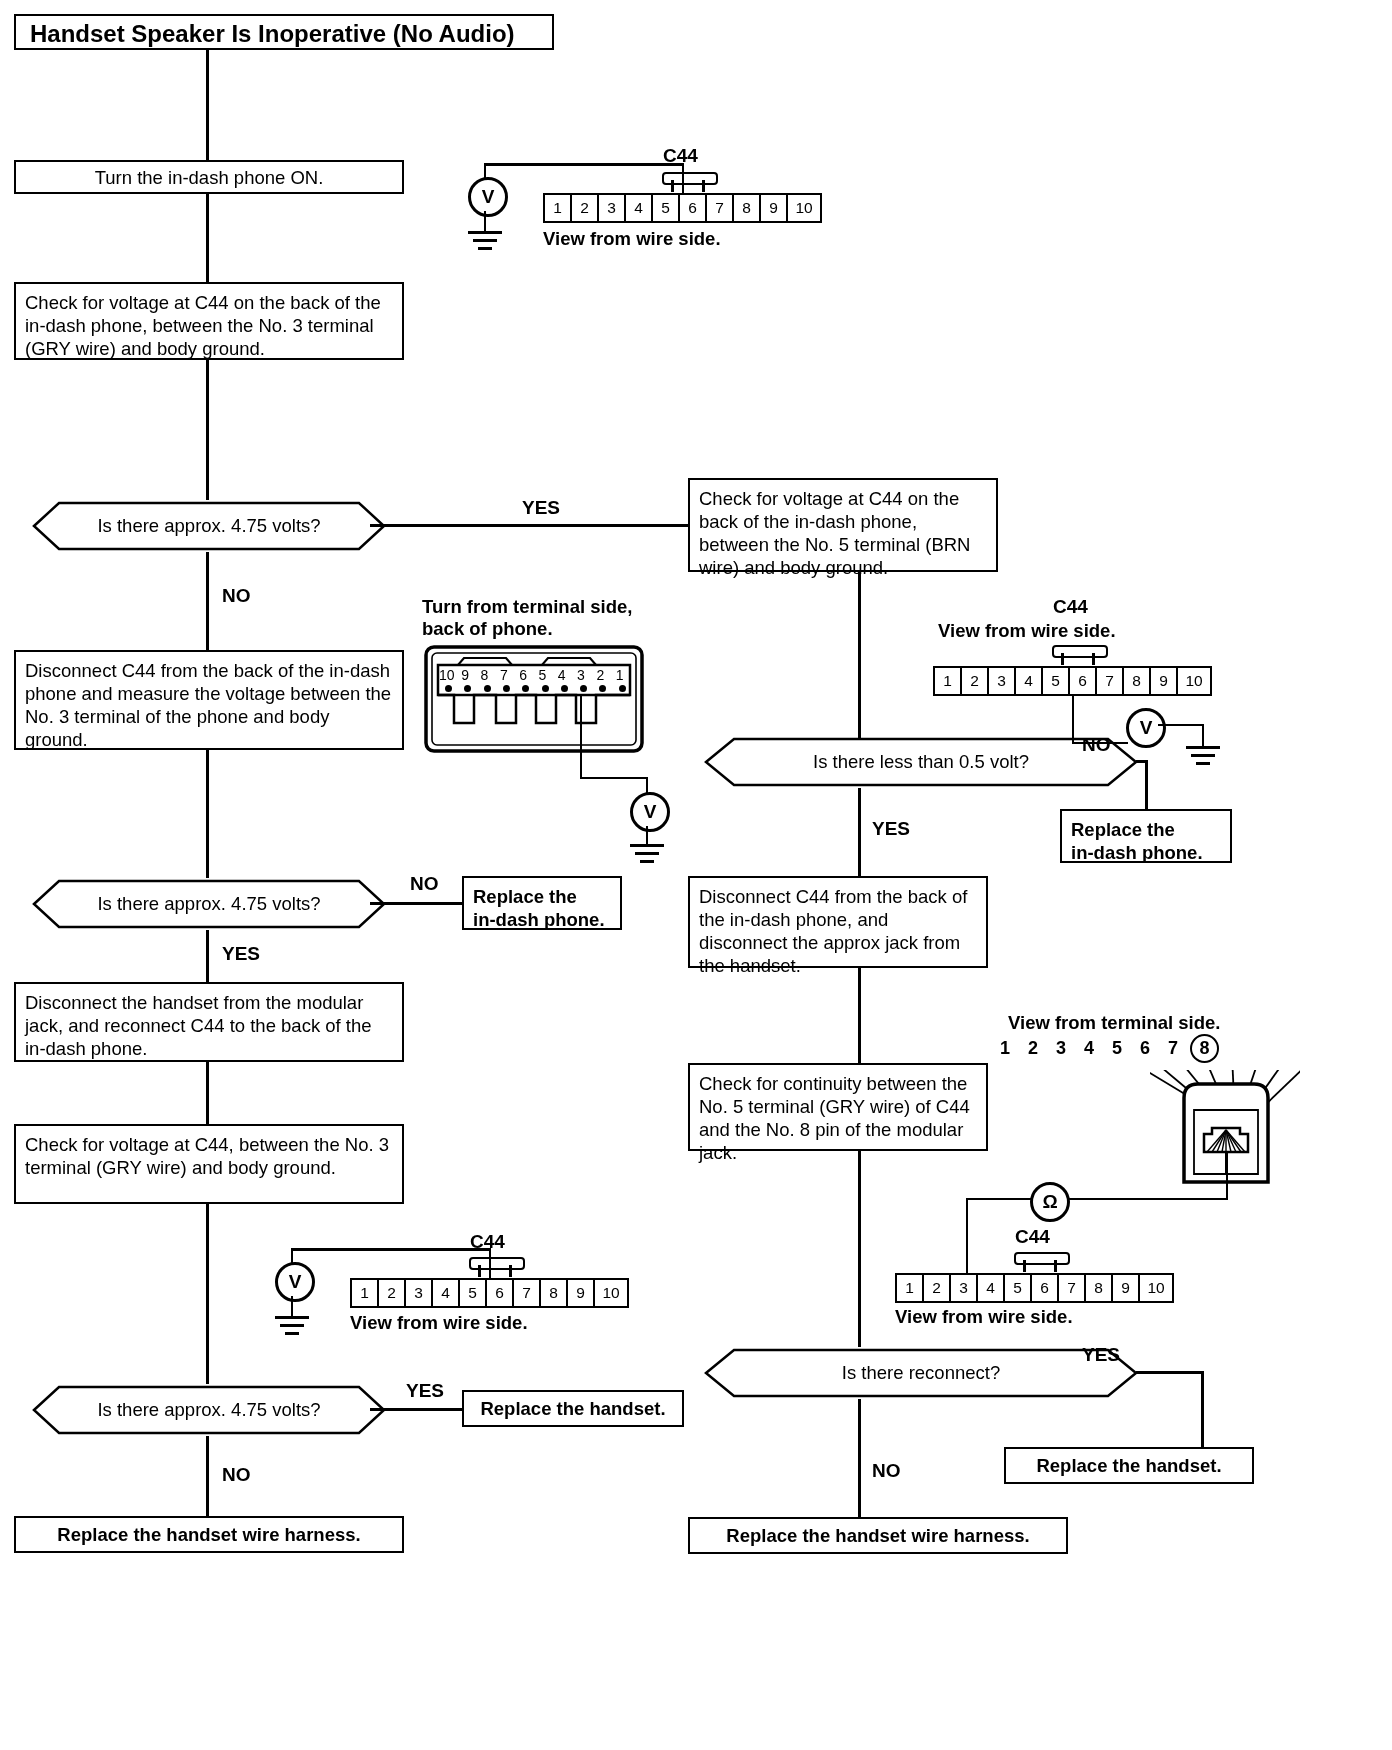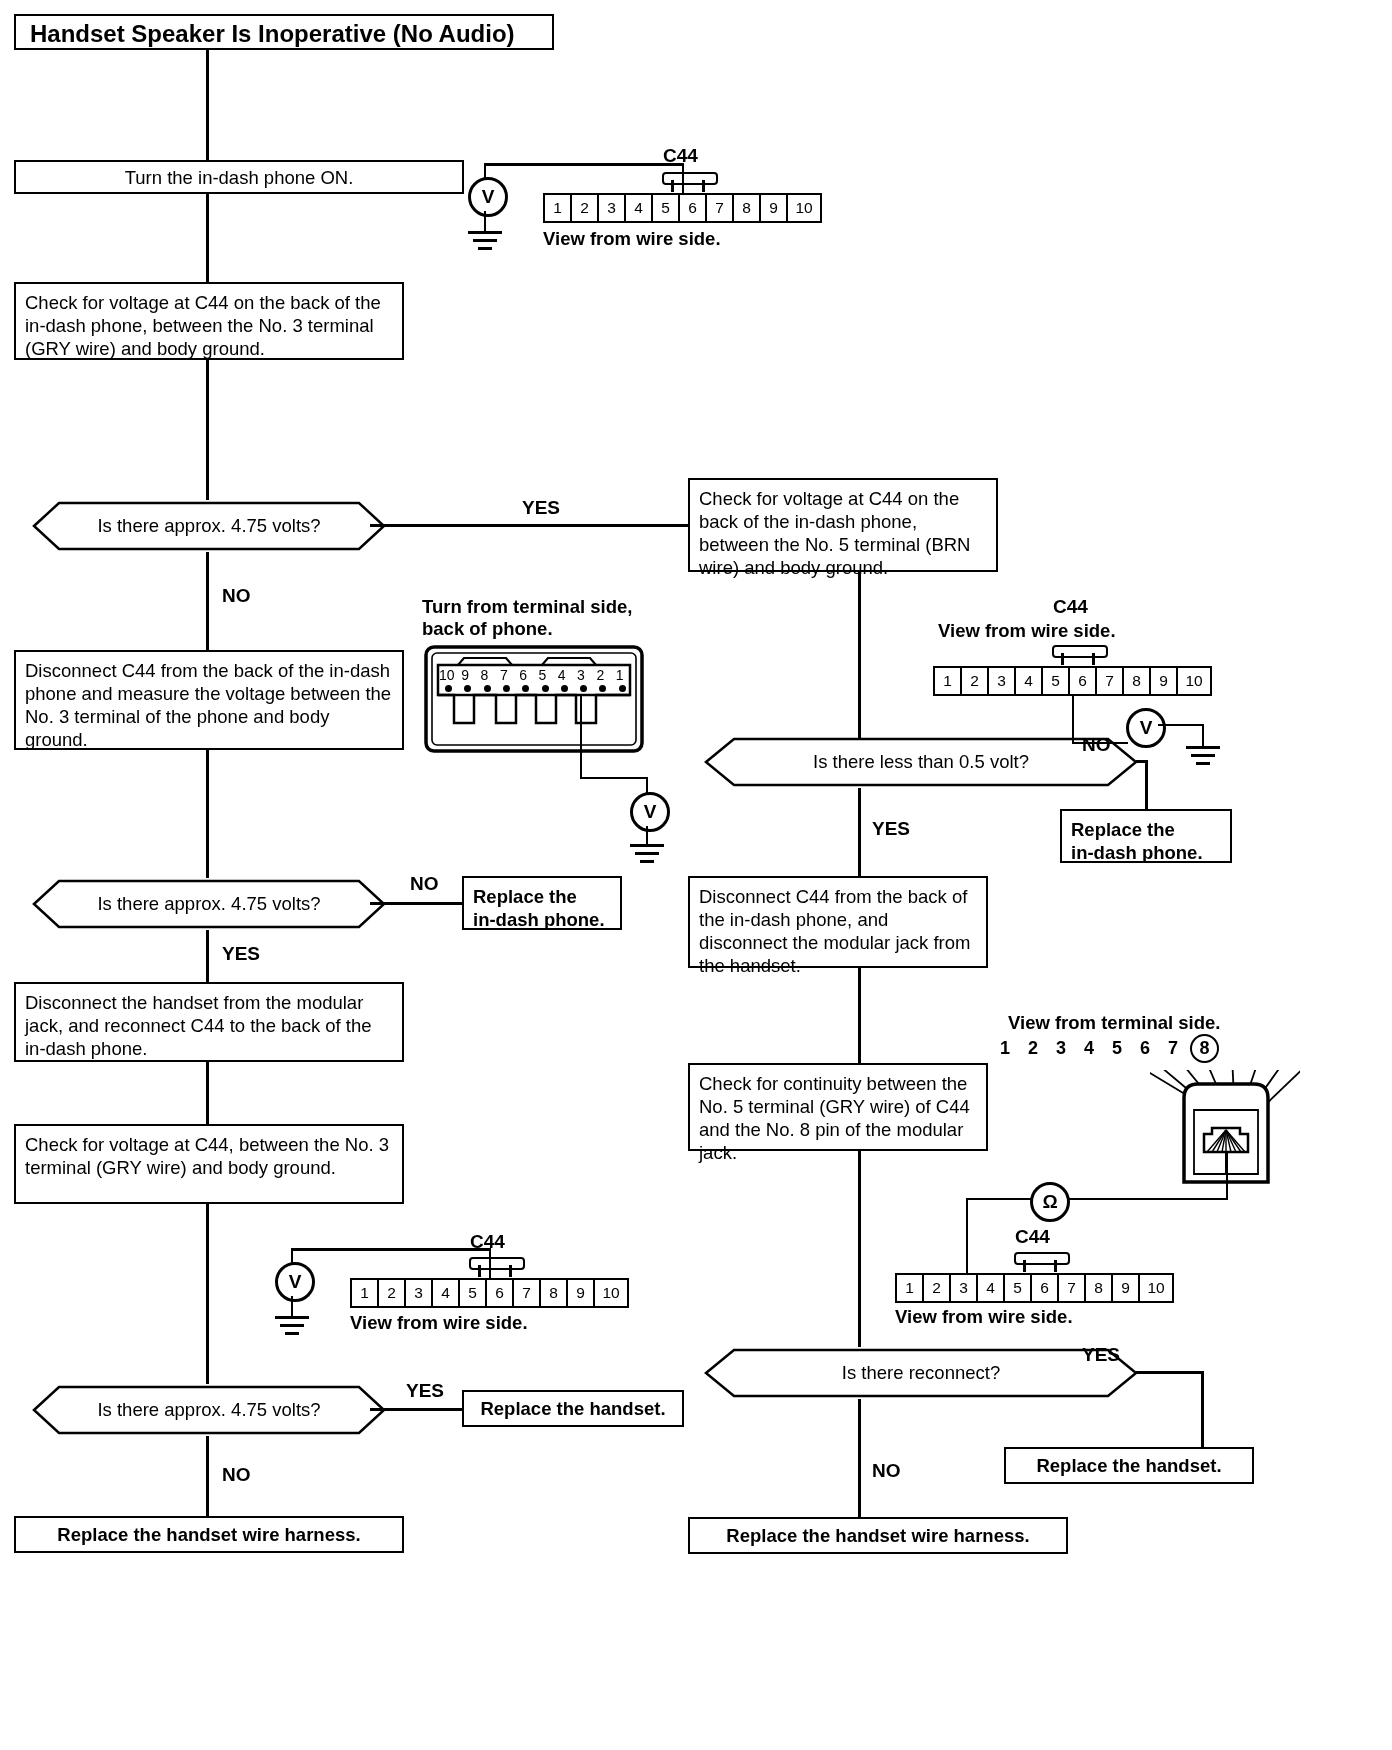--- a/index.html
+++ b/index.html
@@ -84,21 +84,21 @@
 <body>
 
 <div id="page">
 
   <div class="title-box" style="left:14px;top:14px;width:540px;height:36px;">
     <span>Handset Speaker Is Inoperative (No Audio)</span>
   </div>
 
   <div class="ln lnv" style="left:206px;top:50px;height:110px;"></div>
 
-  <div class="pbox center" style="left:14px;top:160px;width:450px;height:34px;">
+  <div class="pbox center" style="left:14px;top:160px;width:390px;height:34px;">
     <span>Turn the in-dash phone ON.</span>
   </div>
   <div class="ln lnv" style="left:206px;top:194px;height:88px;"></div>
 
   <div class="pbox" style="left:14px;top:282px;width:390px;height:78px;">
     <span>Check for voltage at C44 on the back of the in-dash phone, between the No. 3 terminal (GRY wire) and body ground.</span>
   </div>
   <div class="ln lnv" style="left:206px;top:360px;height:140px;"></div>
 
   <div class="hex" style="left:14px;top:500px;width:390px;height:52px;">
@@ -187,21 +187,21 @@
   <div class="lbl" style="left:1082px;top:734px;">NO</div>
   <div class="pbox bold" style="left:1060px;top:809px;width:172px;height:54px;">
     <div>Replace the</div>
     <div>in-dash phone.</div>
   </div>
 
   <div class="ln lnv" style="left:858px;top:788px;height:88px;"></div>
   <div class="lbl" style="left:872px;top:818px;">YES</div>
 
   <div class="pbox" style="left:688px;top:876px;width:300px;height:92px;">
-    <span>Disconnect C44 from the back of the in-dash phone, and disconnect the modular jack from the handset.</span>
+    <span>Disconnect C44 from the back of the in-dash phone, and disconnect the approx jack from the handset.</span>
   </div>
   <div class="ln lnv" style="left:858px;top:968px;height:95px;"></div>
 
   <div class="pbox" style="left:688px;top:1063px;width:300px;height:88px;">
     <span>Check for continuity between the No. 5 terminal (GRY wire) of C44 and the No. 8 pin of the modular jack.</span>
   </div>
   <div class="ln lnv" style="left:858px;top:1151px;height:196px;"></div>
 
   <div class="hex" style="left:686px;top:1347px;width:470px;height:52px;">
     <svg width="470" height="52" viewBox="0 0 470 52">

